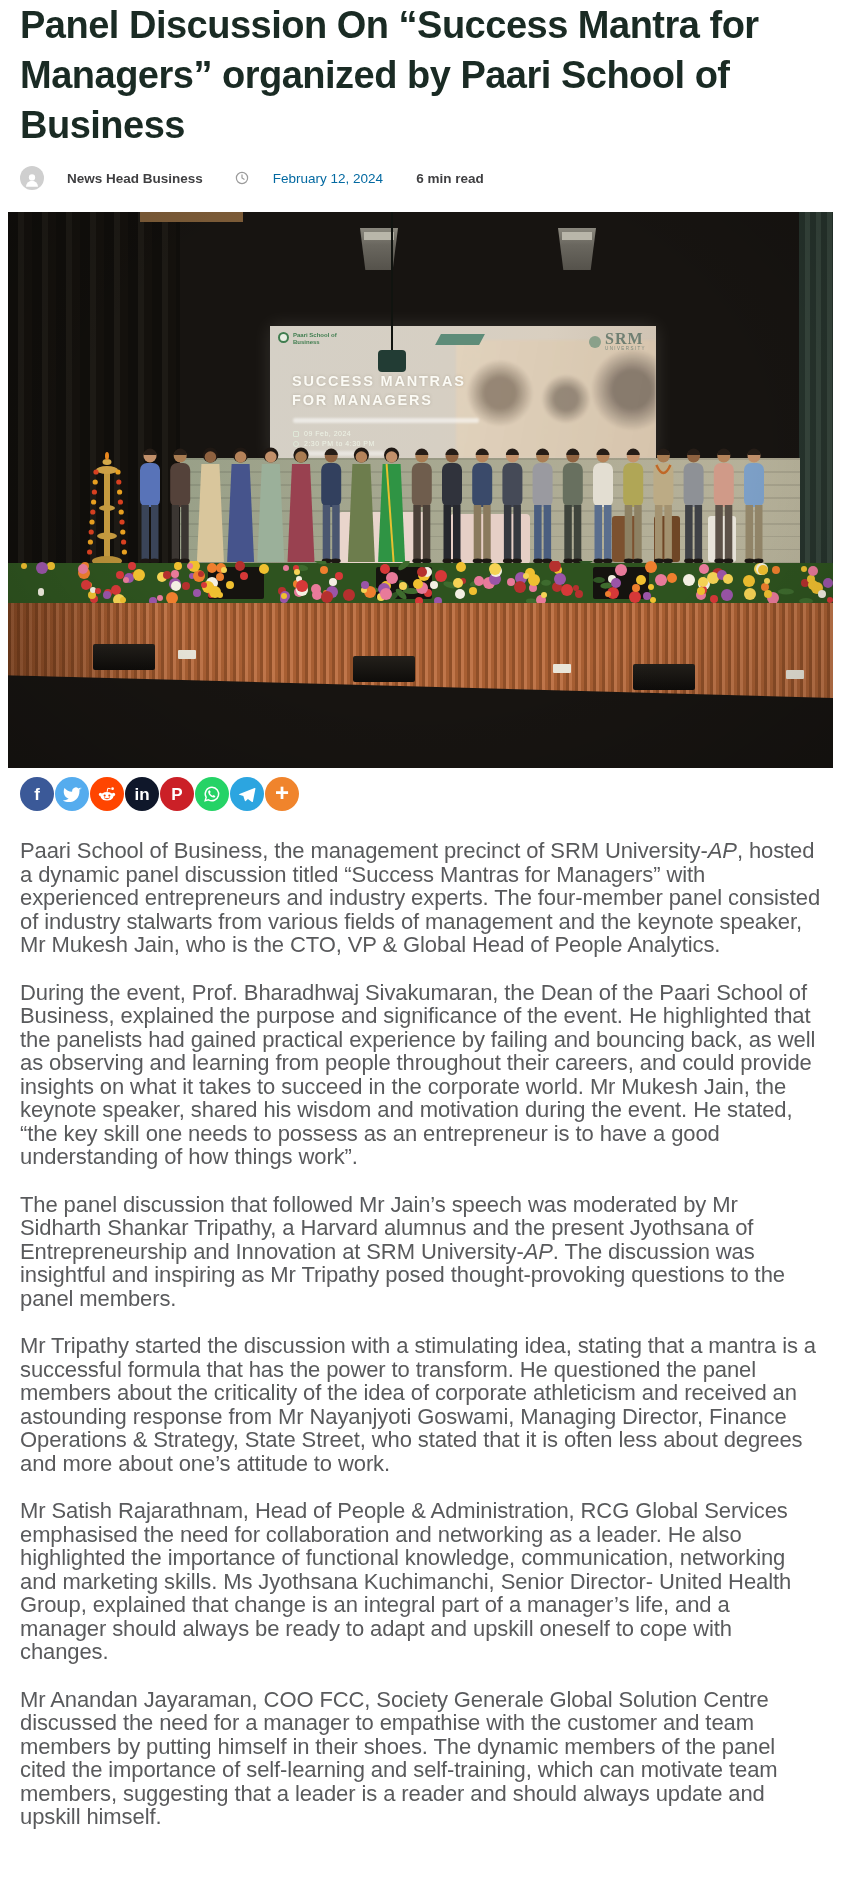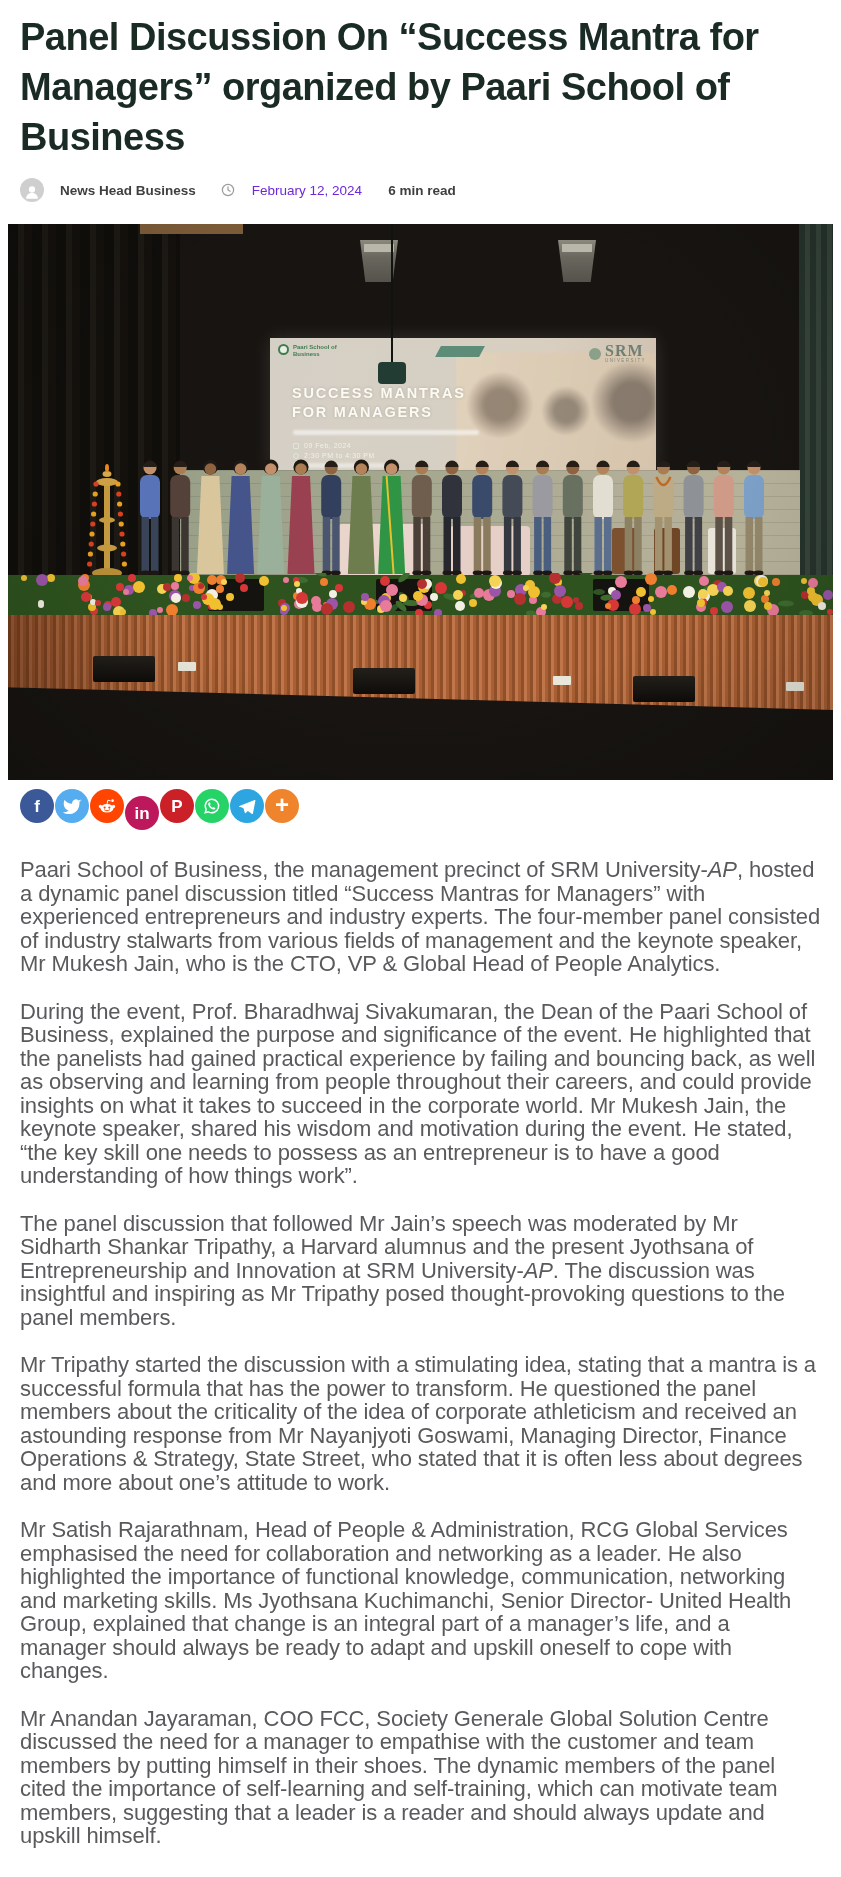--- a/index.html
+++ b/index.html
@@ -4,31 +4,31 @@
 <style>
   * { margin:0; padding:0; box-sizing:border-box; }
   html,body { background:#ffffff; }
   body {
     width:841px; min-height:1877px; margin:0 auto;
     font-family:"Liberation Sans", sans-serif;
     padding:0 20px; overflow-x:hidden;
   }
   
   h1.title {
-    margin-top:12px; max-width:770px;
+    max-width:770px;
     font-size:38px; line-height:50px; font-weight:700;
     color:#1a2b24; letter-spacing:-0.5px;
   }
   
-  .byline { margin-top:16px; display:flex; align-items:center; gap:16px; font-size:13.5px; }
+  .byline { margin-top:16px; display:flex; align-items:center; gap:23px; font-size:13.5px; }
   .avatar { width:24px; height:24px; border-radius:50%; background:#cfcfcf; display:flex; align-items:center; justify-content:center; overflow:hidden; flex:0 0 auto;}
   .avatar svg { width:18px; height:18px; margin-top:3px;}
   .author { font-weight:700; color:#3f3f41; }
   .meta-clock { display:flex; align-items:center; margin-left:8px; }
-  .date { color:#6d28d9;text-align:center; }
+  .date { color:#0369a1;text-align:center; }
   .readtime { font-weight:700; color:#3f3f41; margin-left:10px; }
   
   figure.photo {
     position:relative; margin:22px -12px 0; width:825px; height:556px;
     overflow:hidden; background:#171411;
   }
   .ph-abs { position:absolute; }
   .curtain-left { left:0; top:0; width:172px; height:353px;
     background:repeating-linear-gradient(90deg,#100e0b 0 10px,#1d1a15 10px 16px,#14110d 16px 24px); }
   .curtain-right { right:0; top:0; width:34px; height:356px;
@@ -612,21 +612,21 @@
               <ellipse cx="12" cy="14.6" rx="7.7" ry="5.1"></ellipse>
               <circle cx="4.1" cy="12.5" r="1.9"></circle>
               <circle cx="19.9" cy="12.5" r="1.9"></circle>
             </g>
             <path d="M12.1 9.4l.9-4.3 3.4.7" stroke="#fff" stroke-width="1.2" fill="none"></path>
             <circle cx="9.2" cy="13.9" r="1.3" fill="#ff4500"></circle>
             <circle cx="14.8" cy="13.9" r="1.3" fill="#ff4500"></circle>
             <path d="M9 16.7c1.8 1.4 4.2 1.4 6 0" stroke="#ff4500" stroke-width="1.2" fill="none" stroke-linecap="round"></path>
           </svg>
         </button>
-        <button class="share-btn" style="background: #be185d; margin-top: 7px;">
+        <button class="share-btn" style="background: #0f172a;">
           <span class="gl">in</span>
         </button>
         <button class="share-btn" style="background: rgb(203, 32, 39);">
           <span class="gl">P</span>
         </button>
         <button class="share-btn" style="background: rgb(37, 211, 102);">
           <svg viewBox="0 0 24 24">
             <path d="M12 3.9a8.1 8.1 0 0 0-7 12.2L3.8 20l4-1A8.1 8.1 0 1 0 12 3.9z" fill="none" stroke="#fff" stroke-width="1.7"></path>
             <path d="M9.1 7.6l1.4 2.1-1 1.1c.7 1.5 1.9 2.7 3.4 3.4l1.1-1 2.1 1.4c-.3 1.2-1 1.9-2.2 1.7-3.2-.5-6-3.3-6.5-6.5-.2-1.2.5-1.9 1.7-2.2z" fill="#fff"></path>
           </svg>

